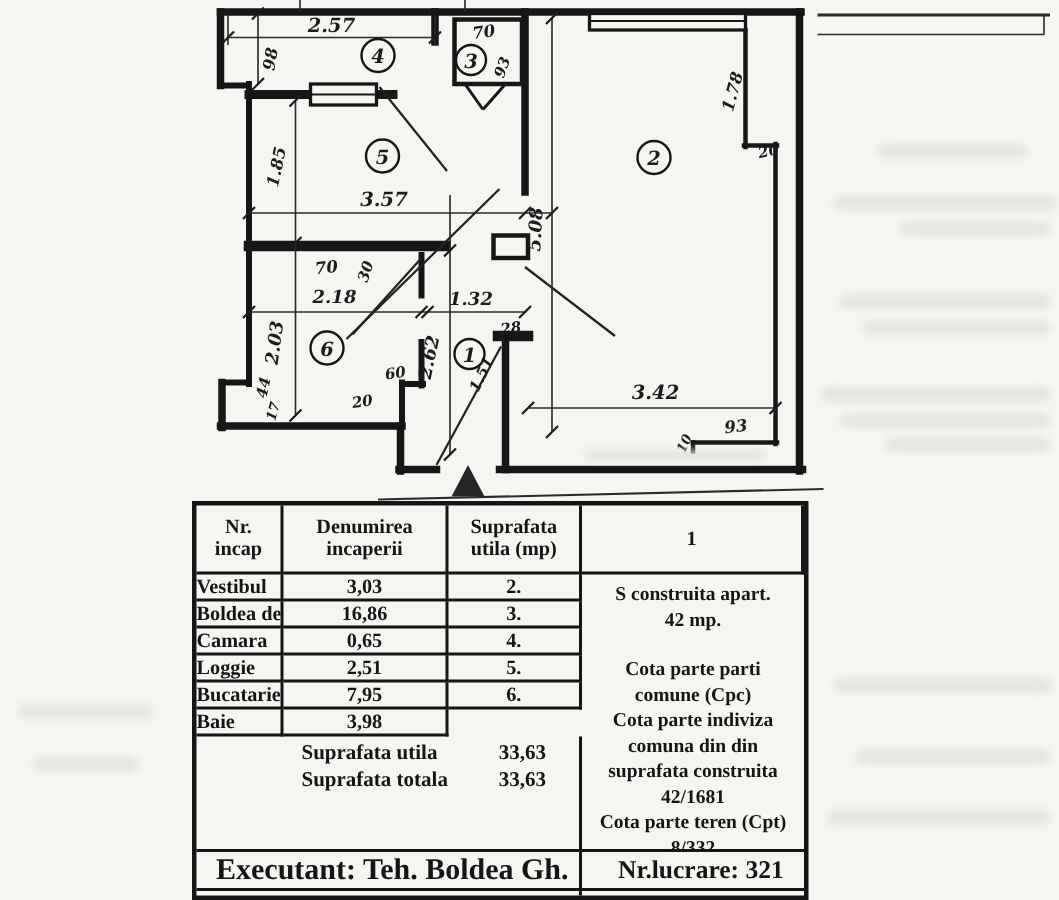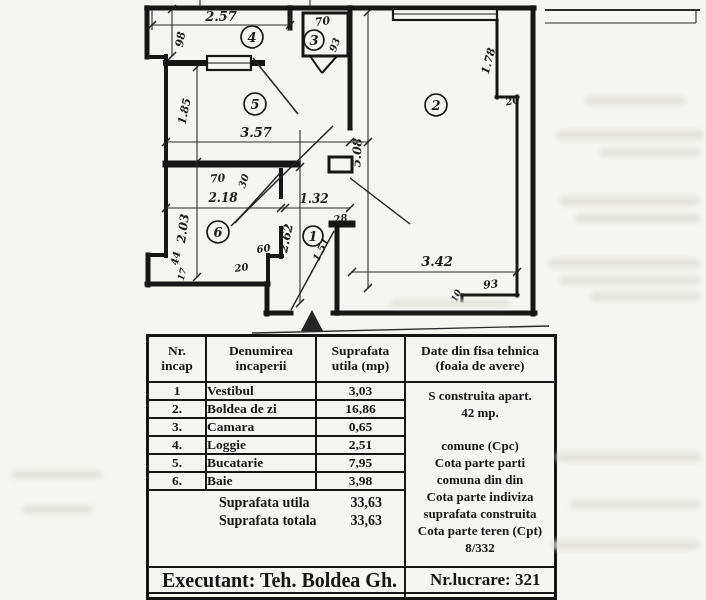--- a/index.html
+++ b/index.html
@@ -10,21 +10,21 @@
     position:relative;
   }
   .page{position:absolute;inset:0;width:618px;height:600px;}
   svg{position:absolute;left:0;top:0;}
   svg text{
     font-family:"DejaVu Serif",serif;
     font-style:italic;font-weight:bold;fill:#1c1c1c;
   }
   
   .tbl{
-    position:absolute;left:146px;top:334px;width:411px;height:266px;
+    position:absolute;left:128px;top:334px;width:411px;height:266px;
     display:grid;
     grid-template-columns:58px 110px 89px 1fr;
     grid-template-rows:46px repeat(6,18px) 77px 26px 1fr;
     border:3px solid #161616;
     color:#151515;font-weight:bold;
     box-sizing:border-box;
   }
   .c{
     border-right:2px solid #161616;border-bottom:2px solid #161616;
     display:flex;align-items:center;justify-content:center;
@@ -239,24 +239,20 @@
       <span>incap</span>
     </div>
     <div class="c hdr">
       <span>Denumirea</span>
       <span>incaperii</span>
     </div>
     <div class="c hdr">
       <span>Suprafata</span>
       <span>utila (mp)</span>
     </div>
-    <div class="c hdr" style="border-right:none">
-      <span>Date din fisa tehnica</span>
-      <span>(foaia de avere)</span>
-    </div>
 
     <div class="c">1</div>
     <div class="c name-cell">Vestibul</div>
     <div class="c">3,03</div>
 
     <div class="c">2.</div>
     <div class="c name-cell">Boldea de zi</div>
     <div class="c">16,86</div>
 
     <div class="c">3.</div>
@@ -272,25 +268,26 @@
     <div class="c">7,95</div>
 
     <div class="c">6.</div>
     <div class="c name-cell">Baie</div>
     <div class="c">3,98</div>
 
     <div class="tech">
       <div>S construita apart.</div>
       <div>42 mp.</div>
       <div class="gap"></div>
+      <div>Cota parte parti</div>
       <div>comune (Cpc)</div>
-      <div>Cota parte parti</div>
+      <div>Cota parte indiviza</div>
       <div>comuna din din</div>
-      <div>Cota parte indiviza</div>
       <div>suprafata construita</div>
+      <div>42/1681</div>
       <div>Cota parte teren (Cpt)</div>
       <div>8/332</div>
     </div>
 
     <div class="totals">
       <div class="tot-line">
         <span>Suprafata utila</span>
         <span>33,63</span>
       </div>
       <div class="tot-line">

